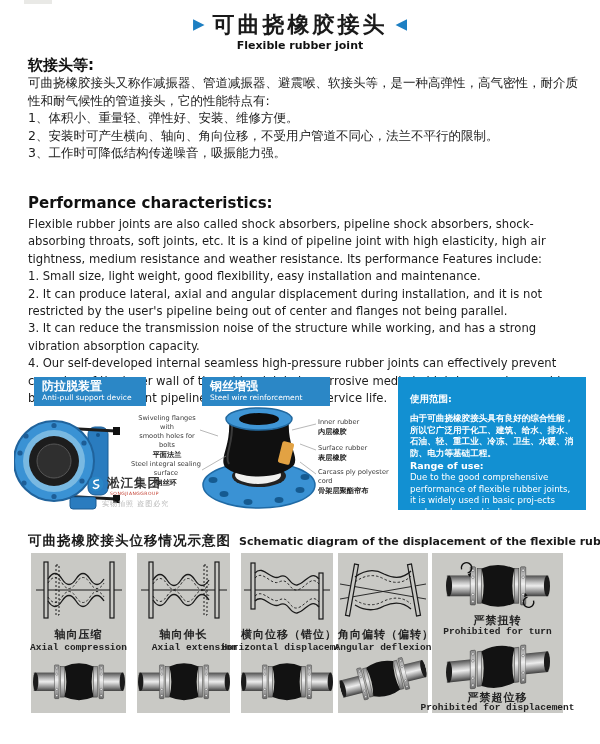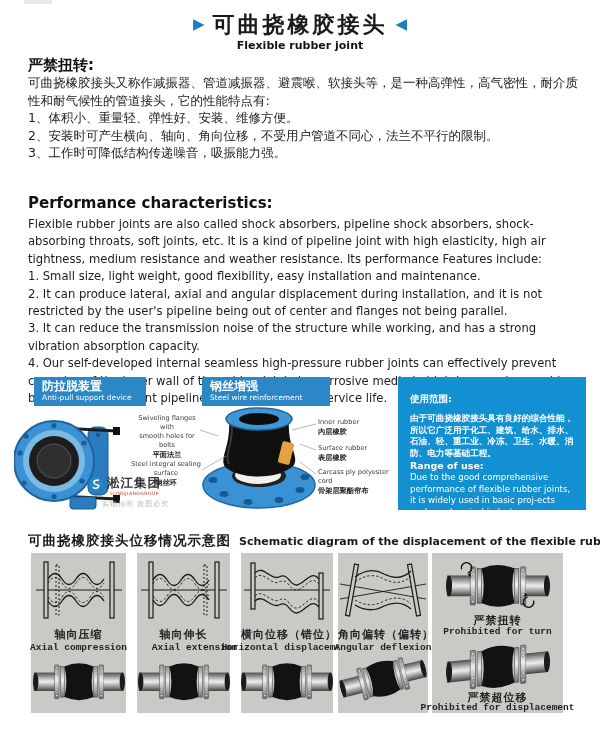--- a/index.html
+++ b/index.html
@@ -91,21 +91,21 @@
 
 <div class="page">
 
   <div class="artifact"></div>
 
   <div class="title-row">
     <span class="tri">▶</span><span>可曲挠橡胶接头</span><span class="tri">◀</span>
   </div>
   <div class="subtitle">Flexible rubber joint</div>
 
-  <div class="sec-heading" style="top:56px;">严禁扭转:</div>
+  <div class="sec-heading" style="top:56px;">软接头等:</div>
   <div class="cn-body">
     <p class="ln">可曲挠橡胶接头又称作减振器、管道减振器、避震喉、软接头等，是一种高弹性，高气密性，耐介质性和耐气候性的管道接头，它的性能特点有:</p>
     <p class="ln">1、体积小、重量轻、弹性好、安装、维修方便。</p>
     <p class="ln">2、安装时可产生横向、轴向、角向位移，不受用户管道不同心，法兰不平行的限制。</p>
     <p class="ln">3、工作时可降低结构传递噪音，吸振能力强。</p>
   </div>
 
   <div class="sec-heading" style="top:194px;">Performance characteristics:</div>
   <div class="en-body">
     <p class="ln">Flexible rubber joints are also called shock absorbers, pipeline shock absorbers, shock-absorbing throats, soft joints, etc. It is a kind of pipeline joint with high elasticity, high air tightness, medium resistance and weather resistance. Its performance Features include:</p>

